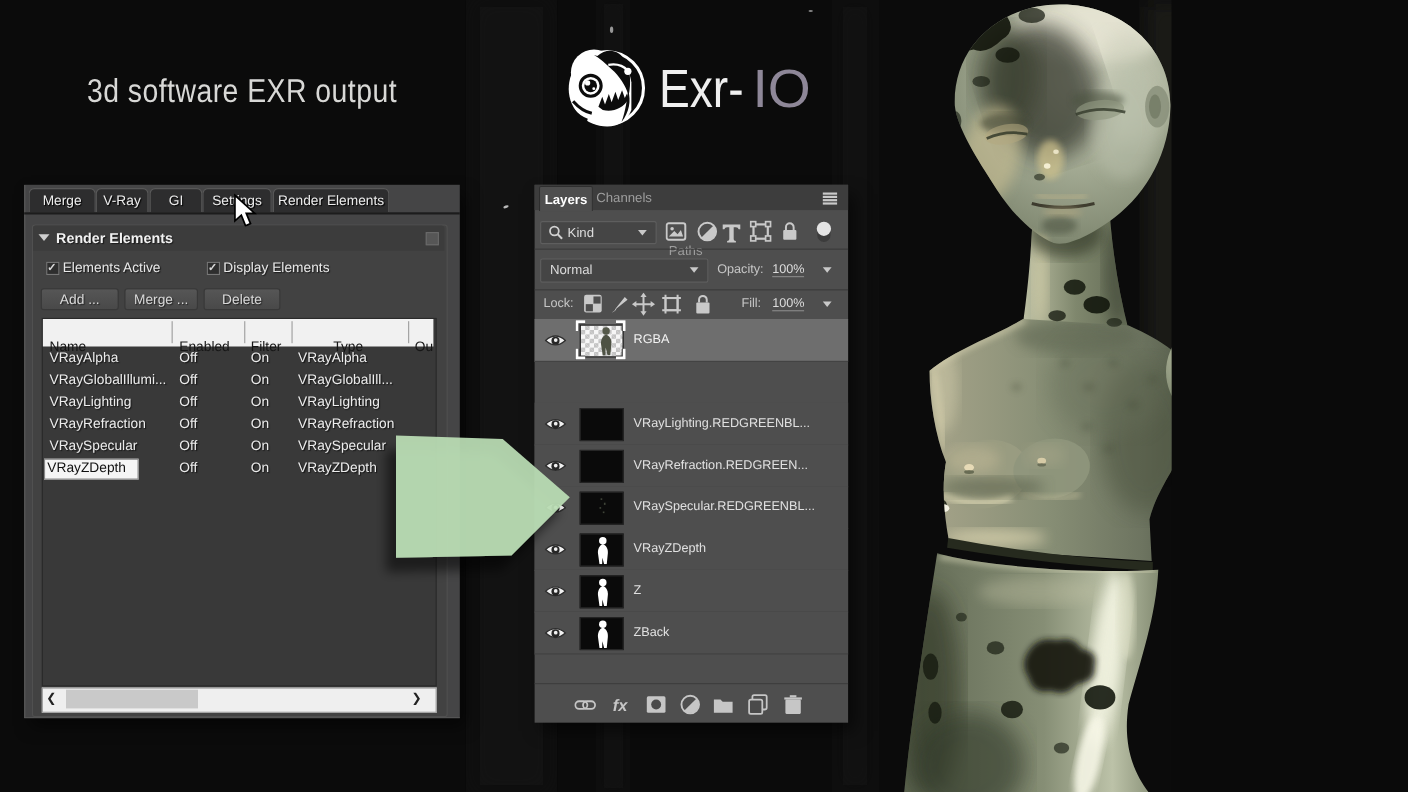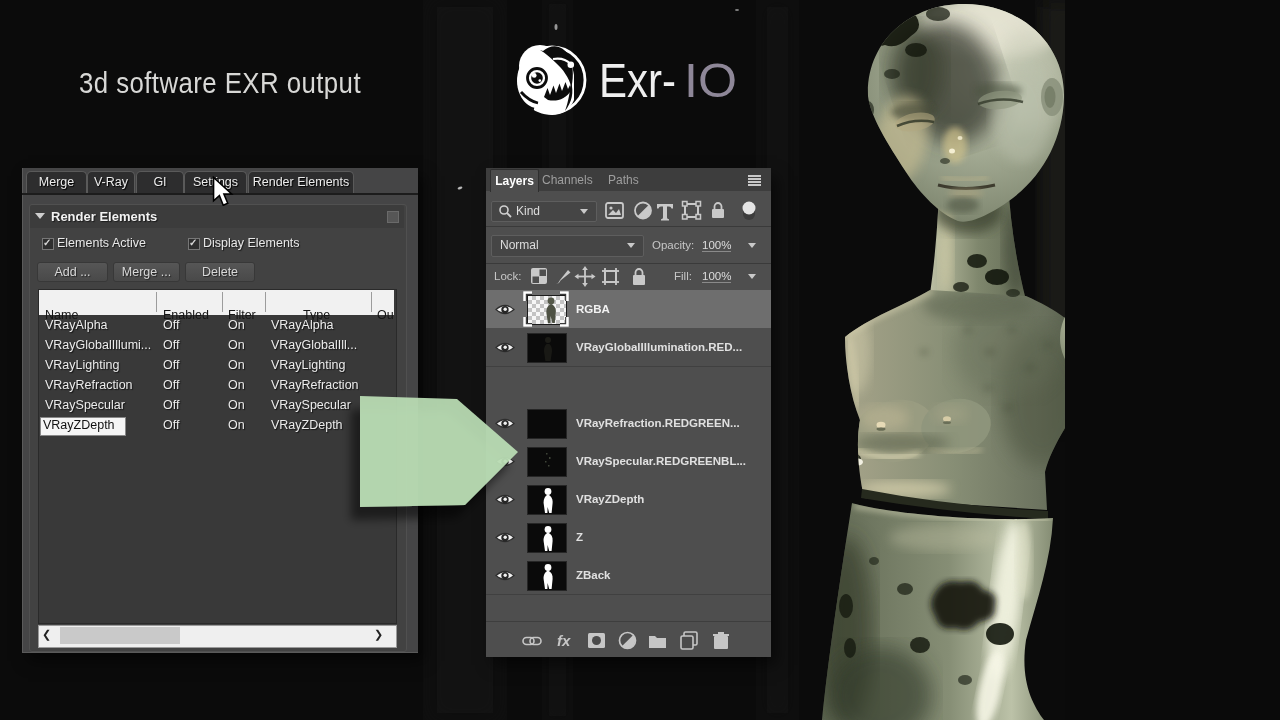--- a/index.html
+++ b/index.html
@@ -393,21 +393,21 @@
     <svg class="abs" style="left:189px;top:8px" width="25" height="30" viewBox="0 0 19.4 22.9">
       <path d="M2,1 L2,19 L6.5,15 L9.5,22.5 L13,21 L10,13.8 L16,13.8 Z" fill="#ffffff" stroke="#000" stroke-width="1.2"></path>
     </svg>
   </div>
 
   <div id="pp" class="abs" style="left:486px;top:168px;width:285px;height:489px;background:#4e4e4e;box-shadow:6px 8px 14px rgba(0,0,0,0.5);">
 
     <div class="abs" style="left:0;top:0;width:285px;height:23px;background:#3d3d3d;"></div>
     <div class="abs" style="left:4px;top:1px;width:47px;height:22px;background:#4e4e4e;border:1px solid #2e2e2e;border-bottom:none;border-radius:2px 2px 0 0;color:#ffffff;font-size:12px;font-weight:bold;text-align:center;line-height:22px;">Layers</div>
     <div class="abs ptab" style="left:56px;width:52px;">Channels</div>
-    <div class="abs ptab" style="left:122px;width:34px;">Paths</div>
+    <div class="abs ptab" style="left:122px;width:34px;margin-top:48px;">Paths</div>
     <div class="abs" style="left:262px;top:7px;width:13px;height:1.5px;background:#c9c9c9;box-shadow:0 3px #c9c9c9,0 6px #c9c9c9,0 9px #c9c9c9;"></div>
 
     <div class="abs drop" style="left:5px;top:33px;width:104px;height:19px;"></div>
     <svg class="abs" style="left:12px;top:36px;" width="14" height="14" viewBox="0 0 14 14">
         <circle cx="6" cy="6" r="4" fill="none" stroke="#d0d0d0" stroke-width="1.6"></circle>
         <line x1="9" y1="9" x2="13" y2="13" stroke="#d0d0d0" stroke-width="1.8"></line>
       </svg>
     <div class="abs" style="left:30px;top:36px;font-size:12px;color:#dcdcdc;">Kind</div>
     <div class="abs caret" style="left:94px;top:41px;"></div>
     <svg class="abs" style="left:119px;top:32px" width="160" height="22" viewBox="0 0 160 22">
@@ -472,21 +472,21 @@
         </g>
 
       <rect x="103" y="9" width="12" height="10" rx="1" fill="#c9c9c9"></rect>
       <path d="M105.5,9 V6.5 a3.5,3.5 0 0 1 7,0 V9" fill="none" stroke="#c9c9c9" stroke-width="1.8"></path>
     </svg>
     <div class="abs lbl" style="left:188px;top:102px;">Fill:</div>
     <div class="abs val" style="left:216px;top:102px;">100%</div>
     <div class="abs caret" style="left:262px;top:106px;"></div>
     <div class="abs" style="left:0;top:122px;width:285px;height:1px;background:#3a3a3a;"></div>
 
-    <div id="rows" class="abs" style="left:0;top:122px;width:285px;height:304px;font-weight:bold;">
+    <div id="rows" class="abs" style="left:0;top:122px;width:285px;height:304px;">
       <div class="abs prow" style="top:0;background:#6e6e6e;">
         <svg class="abs eye" viewBox="0 0 20 13">
             <path d="M1,6.5 Q10,-1.5 19,6.5 Q10,14.5 1,6.5 Z" fill="#f0f0f0" stroke="#2e2e2e" stroke-width="1.2"></path>
             <circle cx="10" cy="6.8" r="3.7" fill="#262626"></circle>
             <circle cx="10.2" cy="6.2" r="1.7" fill="#f0f0f0"></circle>
           </svg>
         <div class="abs" style="left:41px;top:5px;width:38px;height:28px;border:1px solid #1c1c1c;background-image:linear-gradient(45deg,#c3c3c3 25%,transparent 25%,transparent 75%,#c3c3c3 75%),linear-gradient(45deg,#c3c3c3 25%,#f6f6f6 25%,#f6f6f6 75%,#c3c3c3 75%);background-size:8px 8px;background-position:0 0,4px 4px;"></div>
         <svg class="abs" style="left:37px;top:1px" width="46" height="36" viewBox="0 0 46 36">
           <circle cx="28" cy="10" r="3.4" fill="#55594a"></circle>
             <path d="M28,13 c-3.6,1.6 -4.8,5 -4.6,9 l1.5,10 h2.5 l0.2,-7 1.7,7 h2.5 l1,-10 c0.4,-4.6 -1.3,-7.6 -4.8,-9 Z" fill="#4e5244"></path>
@@ -498,34 +498,28 @@
             </g>
           <g stroke="#ffffff" stroke-width="2.6" fill="none">
               <path d="M1.5,10 V1.5 H9"></path>
               <path d="M37,1.5 H44.5 V10"></path>
               <path d="M44.5,26 V34.5 H37"></path>
               <path d="M9,34.5 H1.5 V26"></path>
             </g>
         </svg>
         <div class="abs rlbl" style="left:90px;color:#f2f2f2;">RGBA</div>
       </div>
-      <div class="abs prow" style="top:38px;">
+      <div class="abs prow" style="top:76px;">
         <svg class="abs eye" viewBox="0 0 20 13">
             <path d="M1,6.5 Q10,-1.5 19,6.5 Q10,14.5 1,6.5 Z" fill="#f0f0f0" stroke="#2e2e2e" stroke-width="1.2"></path>
             <circle cx="10" cy="6.8" r="3.7" fill="#262626"></circle>
             <circle cx="10.2" cy="6.2" r="1.7" fill="#f0f0f0"></circle>
           </svg>
         <div class="abs thumb"></div>
-        <svg class="abs" style="left:41px;top:5px" width="38" height="28" viewBox="0 0 38 28">
-            <g opacity="0.75" transform="translate(6,0)">
-              <circle cx="15" cy="7" r="3" fill="#23231c"></circle>
-              <path d="M15,10 c-3,1.5 -4,4.5 -4,8 l1.4,10 h5.2 l1.4,-10 c0,-3.5 -1,-6.5 -4,-8 Z" fill="#1f1f19"></path>
-            </g>
-          </svg>
-        <div class="abs rlbl" style="left:90px;">VRayGlobalIllumination.RED...</div>
+        <div class="abs rlbl" style="left:90px;">VRayLighting.REDGREENBL...</div>
       </div>
       <div class="abs prow" style="top:114px;">
         <svg class="abs eye" viewBox="0 0 20 13">
             <path d="M1,6.5 Q10,-1.5 19,6.5 Q10,14.5 1,6.5 Z" fill="#f0f0f0" stroke="#2e2e2e" stroke-width="1.2"></path>
             <circle cx="10" cy="6.8" r="3.7" fill="#262626"></circle>
             <circle cx="10.2" cy="6.2" r="1.7" fill="#f0f0f0"></circle>
           </svg>
         <div class="abs thumb"></div>
         <div class="abs rlbl" style="left:90px;">VRayRefraction.REDGREEN...</div>
       </div>

